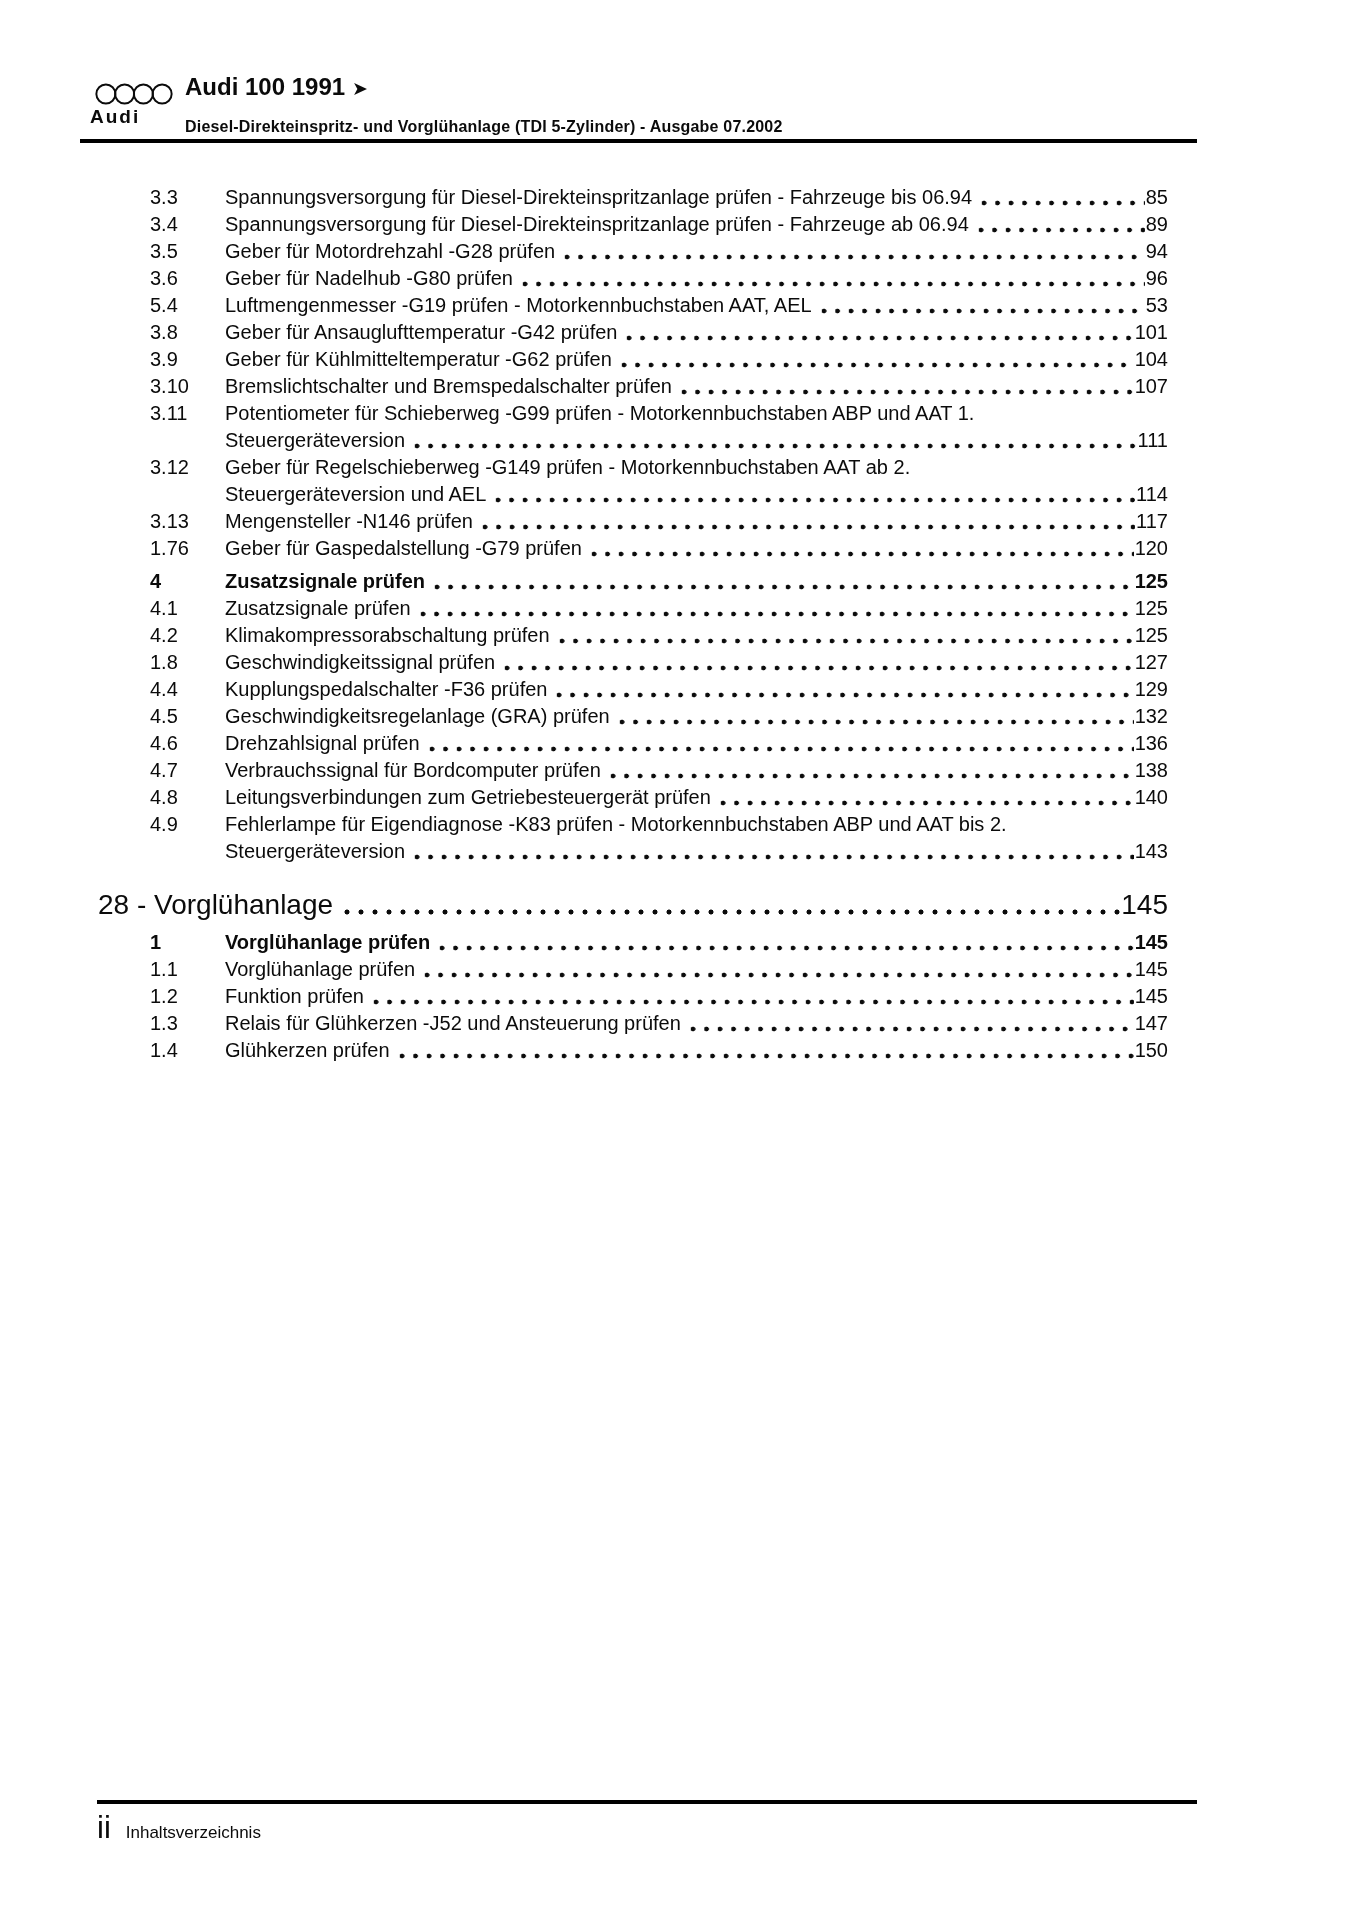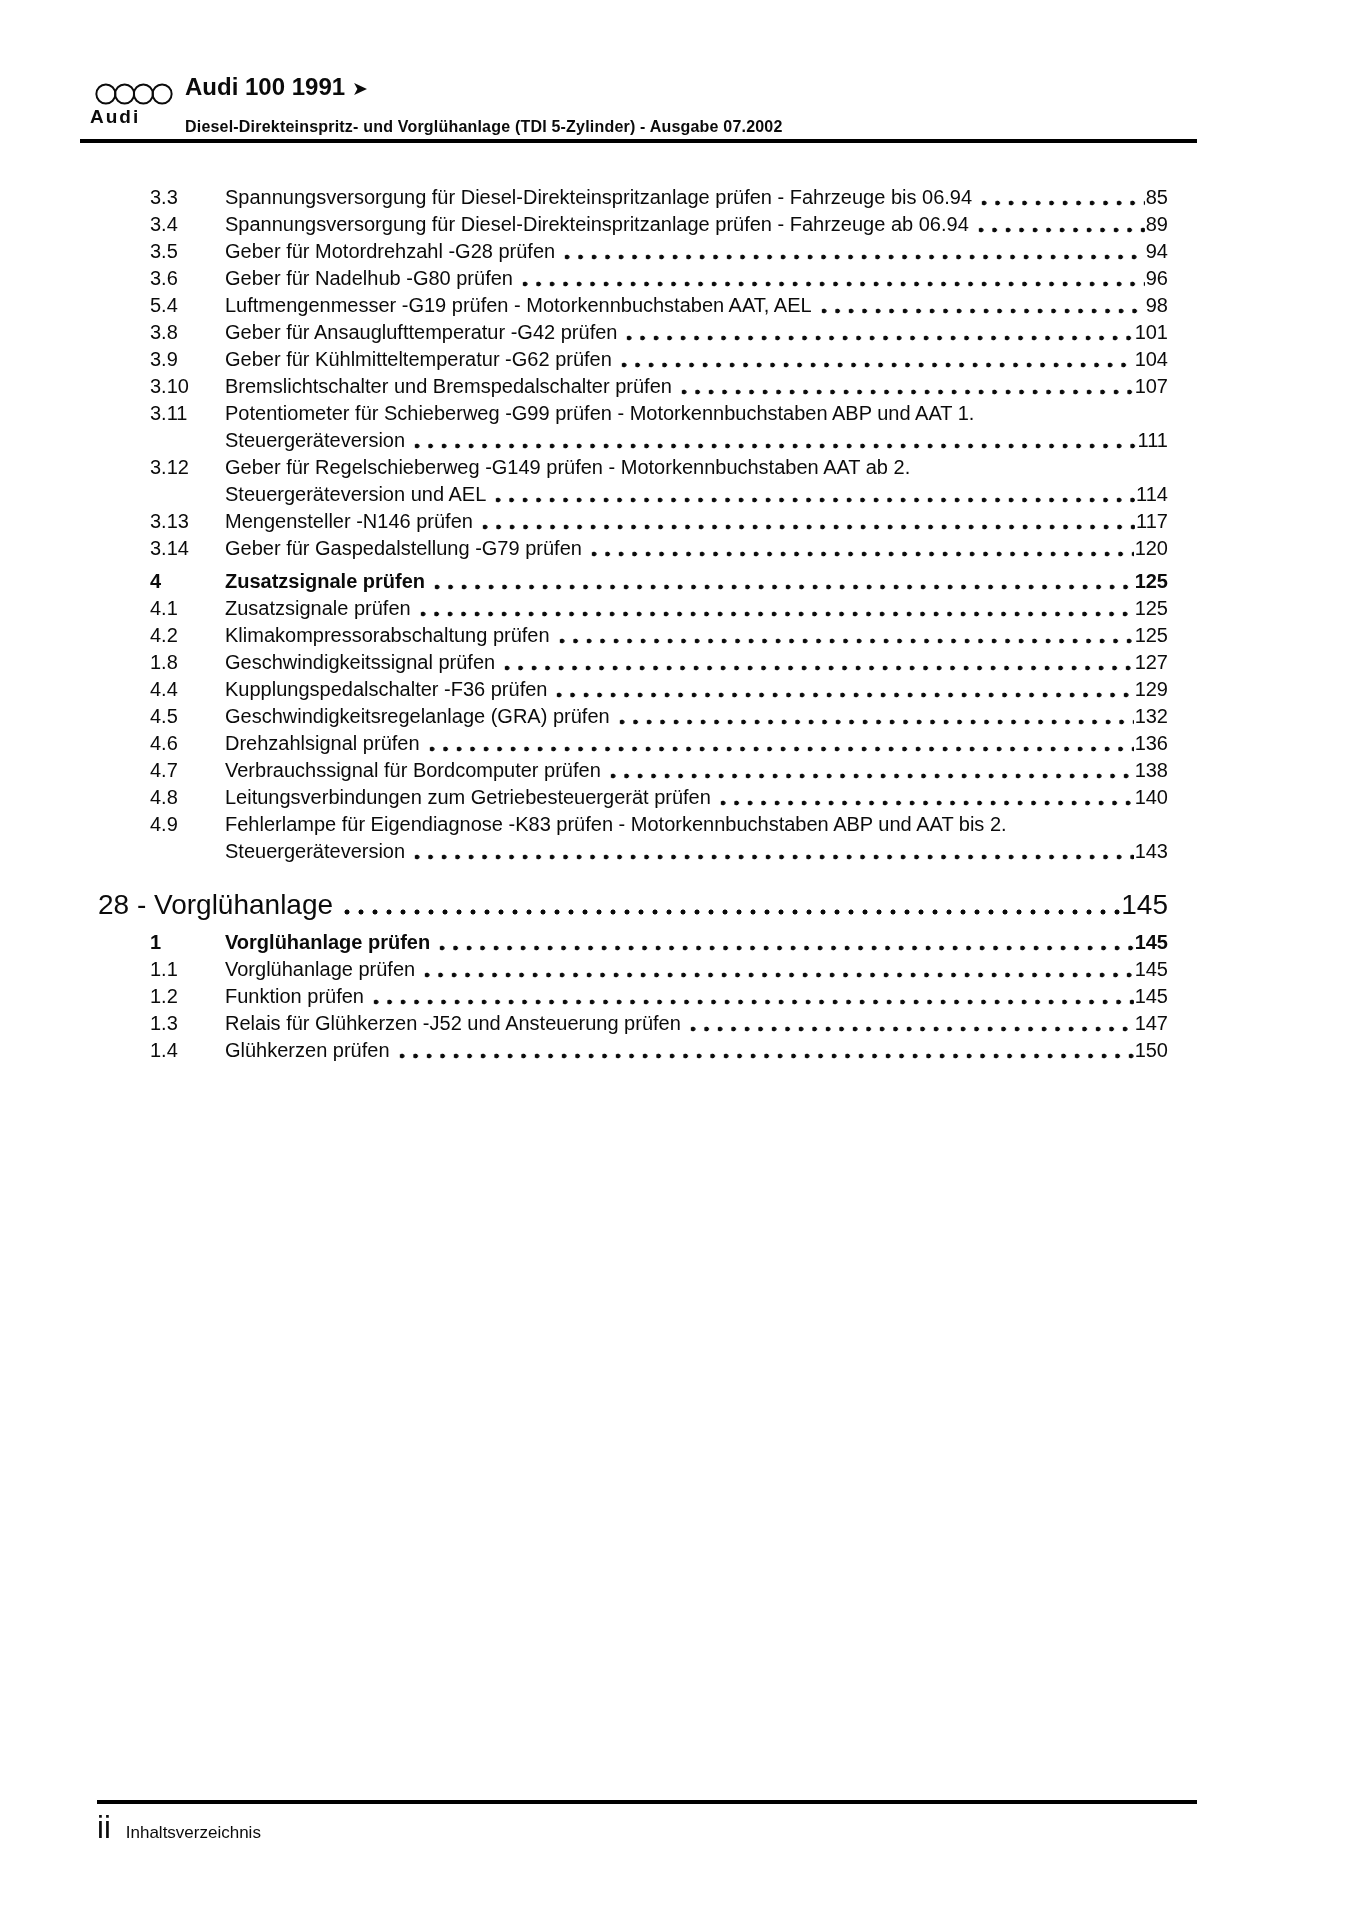--- a/index.html
+++ b/index.html
@@ -97,21 +97,21 @@
         <div class="toc-row">
           <span class="col-num">3.6</span>
           <span class="col-title">Geber für Nadelhub -G80 prüfen</span>
           <span class="leader"></span>
           <span class="col-page">96</span>
         </div>
         <div class="toc-row">
           <span class="col-num">5.4</span>
           <span class="col-title">Luftmengenmesser -G19 prüfen - Motorkennbuchstaben AAT, AEL</span>
           <span class="leader"></span>
-          <span class="col-page">98</span>
+          <span class="col-page">53</span>
         </div>
         <div class="toc-row">
           <span class="col-num">3.8</span>
           <span class="col-title">Geber für Ansauglufttemperatur -G42 prüfen</span>
           <span class="leader"></span>
           <span class="col-page">101</span>
         </div>
         <div class="toc-row">
           <span class="col-num">3.9</span>
           <span class="col-title">Geber für Kühlmitteltemperatur -G62 prüfen</span>
@@ -144,21 +144,21 @@
           <span class="leader"></span>
           <span class="col-page">114</span>
         </div>
         <div class="toc-row">
           <span class="col-num">3.13</span>
           <span class="col-title">Mengensteller -N146 prüfen</span>
           <span class="leader"></span>
           <span class="col-page">117</span>
         </div>
         <div class="toc-row">
-          <span class="col-num">3.14</span>
+          <span class="col-num">1.76</span>
           <span class="col-title">Geber für Gaspedalstellung -G79 prüfen</span>
           <span class="leader"></span>
           <span class="col-page">120</span>
         </div>
       </div>
       <div class="toc-group">
         <div class="toc-row bold">
           <span class="col-num">4</span>
           <span class="col-title">Zusatzsignale prüfen</span>
           <span class="leader"></span>

